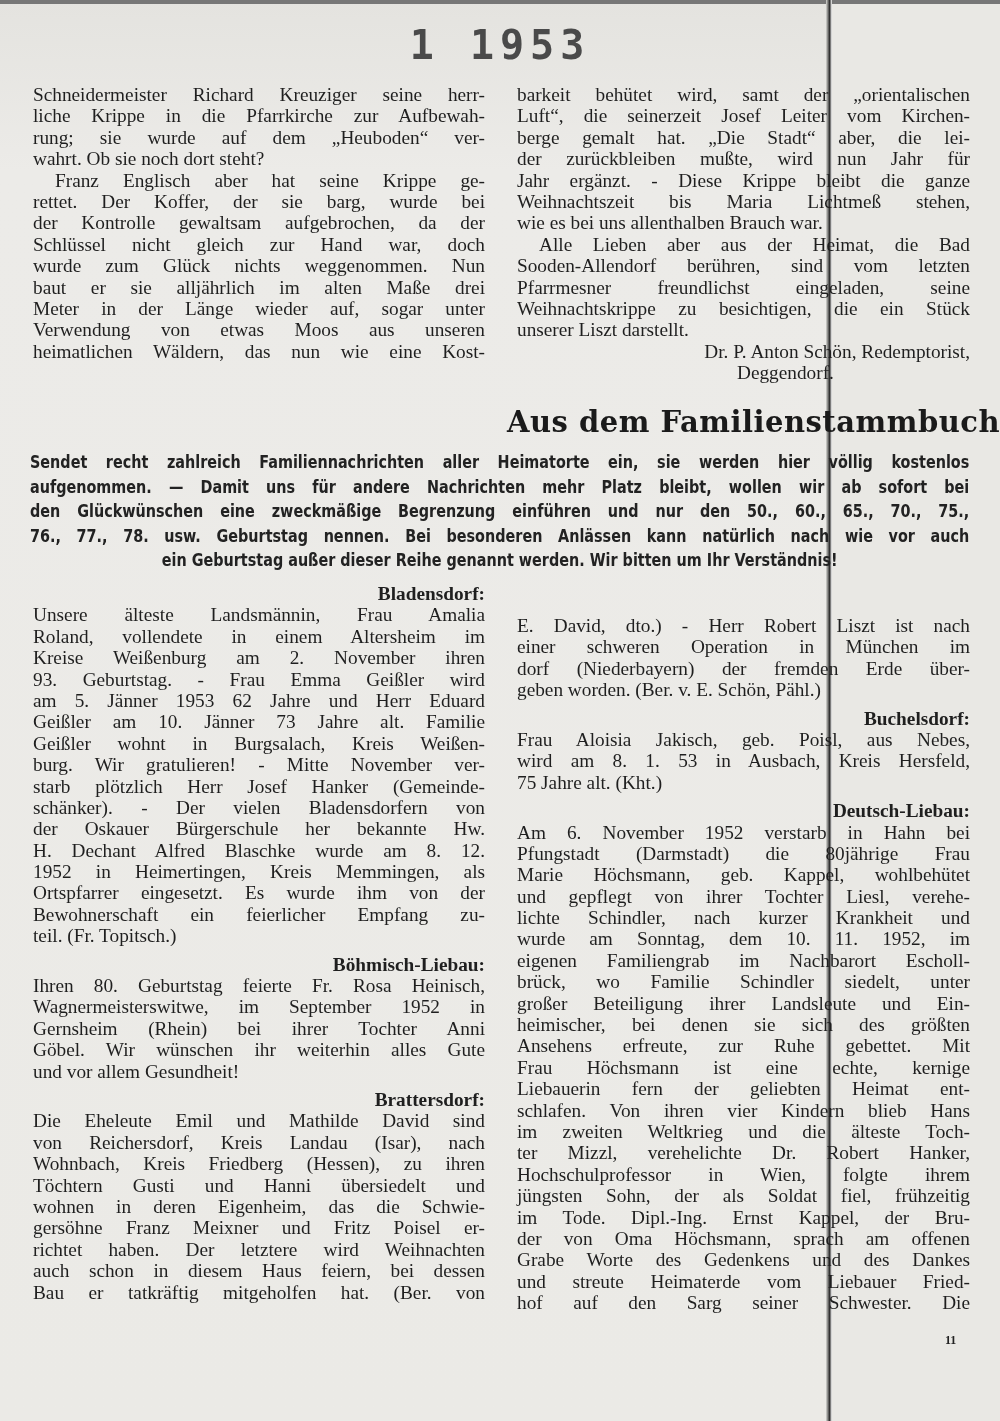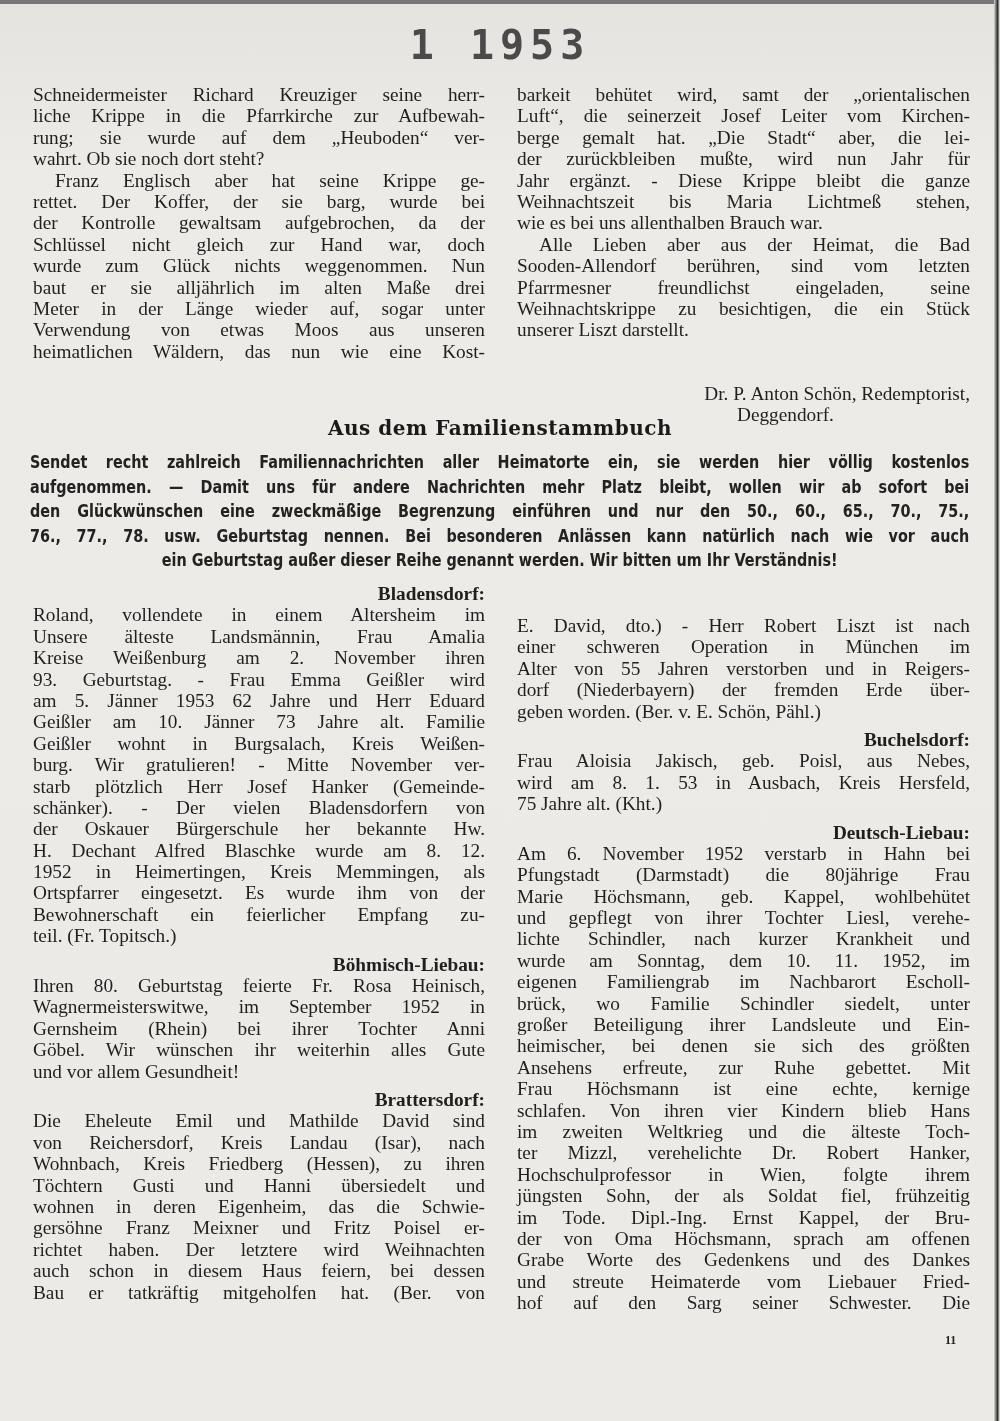--- a/index.html
+++ b/index.html
@@ -4,45 +4,45 @@
 <style>
   html, body { margin: 0; padding: 0; }
   body {
     width: 1000px; height: 1421px; overflow: hidden;
     background: #e9e8e4;
     font-family: "DejaVu Serif", "Liberation Serif", serif;
     color: #1e1e1e;
     position: relative;
   }
   .page {
-    position: absolute; left: 0; top: 0; width: 1000px; height: 1421px;
+    position: absolute; left: 0; top: 0; width: 832px; height: 1421px;
     background: linear-gradient(180deg, #e4e3df 0%, #ecebe8 12%, #ebeae6 100%);
   }
   .topbar { position: absolute; left: 0; top: 0; width: 1000px; height: 4px; background: #777; }
   .rightedge { position: absolute; right: 0; top: 0; width: 6px; height: 1421px;
     background: linear-gradient(90deg, #d8d8d4, #2c2c2c 60%, #fff 100%); }
   .header {
     position: absolute; top: 22px; left: 0; width: 1000px; text-align: center;
     font-family: "DejaVu Sans Mono", "Liberation Mono", monospace;
     font-weight: bold; font-size: 40px; color: #4a4a4a; letter-spacing: 6px;
   }
   .col {
     position: absolute; font-family: "Liberation Serif", serif;
     font-size: 19.3px; line-height: 21.4px; color: #1f1f1f;
   }
   .line { display: block; text-align: justify; text-align-last: justify; white-space: nowrap; height: 21.4px; }
   .line.last { text-align-last: left; }
   .line.indent { padding-left: 22px; }
-  .line.right { text-align-last: right; margin-top: 42px; }
+  .line.right { text-align-last: right; }
   .line.sig2 { text-align: left; text-align-last: left; padding-left: 220px; }
   .heading-sm { font-weight: bold; display: block; height: 21.4px; margin-top: 7px; text-align: right; }
   .heading-sm.first { margin-top: 0; }
   .section-title {
-    position: absolute; top: 416px; left: 0; width: 1000px; text-align: center;
-    font-family: "DejaVu Serif", serif; font-weight: bold; font-size: 20px; color: #1a1a1a;
+    position: absolute; top: 405px; left: 0; width: 1000px; text-align: right;
+    font-family: "DejaVu Serif", serif; font-weight: bold; font-size: 29px; color: #1a1a1a;
     letter-spacing: 0.5px;
   }
   .notice {
     position: absolute; top: 450px; left: 30px; width: 940px;
     font-family: "DejaVu Sans Condensed", "DejaVu Sans", sans-serif;
     font-weight: bold; font-size: 17.2px; line-height: 24.6px; color: #222;
     transform: scaleX(0.93); transform-origin: left top;
     width: 1010px;
   }
   .notice .line { height: 24.6px; }
@@ -99,22 +99,22 @@
   <div class="notice">
     <span class="line">Sendet recht zahlreich Familiennachrichten aller Heimatorte ein, sie werden hier völlig kostenlos</span>
     <span class="line">aufgenommen. — Damit uns für andere Nachrichten mehr Platz bleibt, wollen wir ab sofort bei</span>
     <span class="line">den Glückwünschen eine zweckmäßige Begrenzung einführen und nur den 50., 60., 65., 70., 75.,</span>
     <span class="line">76., 77., 78. usw. Geburtstag nennen. Bei besonderen Anlässen kann natürlich nach wie vor auch</span>
     <span class="line center">ein Geburtstag außer dieser Reihe genannt werden. Wir bitten um Ihr Verständnis!</span>
   </div>
 
   <div class="col" style="left:33px; top:583px; width:452px;">
     <span class="heading-sm first">Bladensdorf:</span>
+    <span class="line">Unsere älteste Landsmännin, Frau Amalia</span>
     <span class="line">Roland, vollendete in einem Altersheim im</span>
-    <span class="line">Unsere älteste Landsmännin, Frau Amalia</span>
     <span class="line">Kreise Weißenburg am 2. November ihren</span>
     <span class="line">93. Geburtstag. - Frau Emma Geißler wird</span>
     <span class="line">am 5. Jänner 1953 62 Jahre und Herr Eduard</span>
     <span class="line">Geißler am 10. Jänner 73 Jahre alt. Familie</span>
     <span class="line">Geißler wohnt in Burgsalach, Kreis Weißen-</span>
     <span class="line">burg. Wir gratulieren! - Mitte November ver-</span>
     <span class="line">starb plötzlich Herr Josef Hanker (Gemeinde-</span>
     <span class="line">schänker). - Der vielen Bladensdorfern von</span>
     <span class="line">der Oskauer Bürgerschule her bekannte Hw.</span>
     <span class="line">H. Dechant Alfred Blaschke wurde am 8. 12.</span>
@@ -138,21 +138,20 @@
     <span class="line">wohnen in deren Eigenheim, das die Schwie-</span>
     <span class="line">gersöhne Franz Meixner und Fritz Poisel er-</span>
     <span class="line">richtet haben. Der letztere wird Weihnachten</span>
     <span class="line">auch schon in diesem Haus feiern, bei dessen</span>
     <span class="line">Bau er tatkräftig mitgeholfen hat. (Ber. von</span>
   </div>
 
   <div class="col" style="left:517px; top:583px; width:453px;margin-top:32px;">
     <span class="line">E. David, dto.) - Herr Robert Liszt ist nach</span>
     <span class="line">einer schweren Operation in München im</span>
-    <span class="line">Alter von 55 Jahren verstorben und in Reigers-</span>
     <span class="line">dorf (Niederbayern) der fremden Erde über-</span>
     <span class="line last">geben worden. (Ber. v. E. Schön, Pähl.)</span>
 
     <span class="heading-sm">Buchelsdorf:</span>
     <span class="line">Frau Aloisia Jakisch, geb. Poisl, aus Nebes,</span>
     <span class="line">wird am 8. 1. 53 in Ausbach, Kreis Hersfeld,</span>
     <span class="line last">75 Jahre alt. (Kht.)</span>
 
     <span class="heading-sm">Deutsch-Liebau:</span>
     <span class="line">Am 6. November 1952 verstarb in Hahn bei</span>
@@ -160,20 +159,21 @@
     <span class="line">Marie Höchsmann, geb. Kappel, wohlbehütet</span>
     <span class="line">und gepflegt von ihrer Tochter Liesl, verehe-</span>
     <span class="line">lichte Schindler, nach kurzer Krankheit und</span>
     <span class="line">wurde am Sonntag, dem 10. 11. 1952, im</span>
     <span class="line">eigenen Familiengrab im Nachbarort Escholl-</span>
     <span class="line">brück, wo Familie Schindler siedelt, unter</span>
     <span class="line">großer Beteiligung ihrer Landsleute und Ein-</span>
     <span class="line">heimischer, bei denen sie sich des größten</span>
     <span class="line">Ansehens erfreute, zur Ruhe gebettet. Mit</span>
     <span class="line">Frau Höchsmann ist eine echte, kernige</span>
+    <span class="line">Liebauerin fern der geliebten Heimat ent-</span>
     <span class="line">schlafen. Von ihren vier Kindern blieb Hans</span>
     <span class="line">im zweiten Weltkrieg und die älteste Toch-</span>
     <span class="line">ter Mizzl, verehelichte Dr. Robert Hanker,</span>
     <span class="line">Hochschulprofessor in Wien, folgte ihrem</span>
     <span class="line">jüngsten Sohn, der als Soldat fiel, frühzeitig</span>
     <span class="line">im Tode. Dipl.-Ing. Ernst Kappel, der Bru-</span>
     <span class="line">der von Oma Höchsmann, sprach am offenen</span>
     <span class="line">Grabe Worte des Gedenkens und des Dankes</span>
     <span class="line">und streute Heimaterde vom Liebauer Fried-</span>
     <span class="line">hof auf den Sarg seiner Schwester. Die</span>

